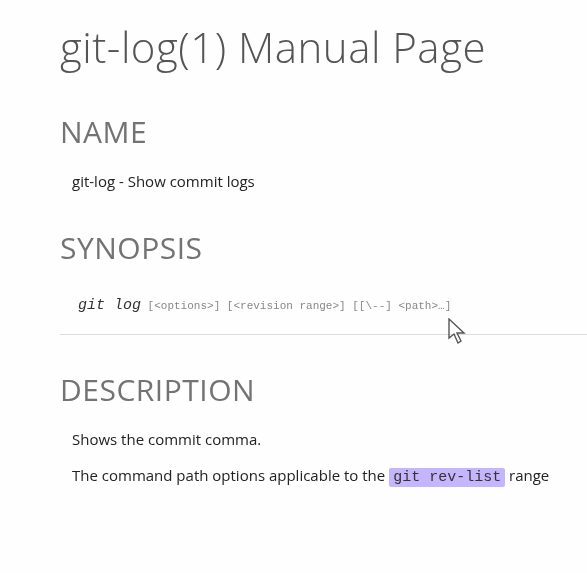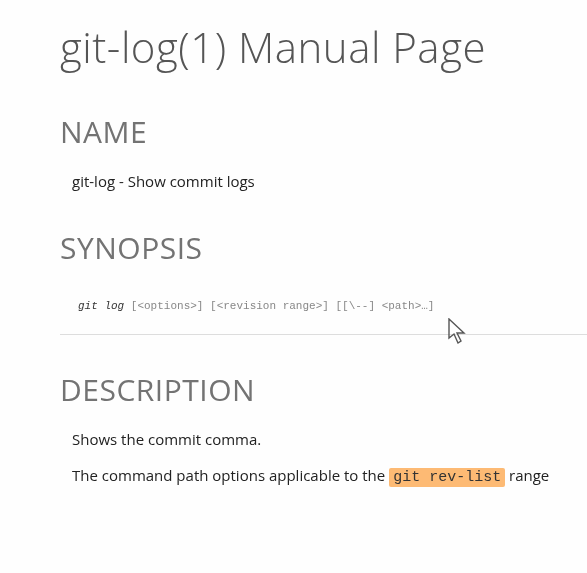--- a/index.html
+++ b/index.html
@@ -38,33 +38,33 @@
     line-height: 1.5;
   }
   .synopsis-block {
     padding: 6px 0 20px 18px;
     border-bottom: 1px solid #ddd;
     margin-bottom: 10px;
   }
   .cmd {
     font-family: "Courier New", monospace;
     font-style: italic;
-    font-size: 11px;
+    font-size: 15px;
     color: #333;
     font-weight: 500;
   }
   .args {
     font-family: "Courier New", monospace;
     font-size: 11px;
     color: #888;
   }
   .inline-code {
     font-family: "Courier New", monospace;
     font-size: 15px;
-    background: #fdba74;
+    background: #c4b5fd;
     padding: 1px 4px;
     border-radius: 2px;
     color: #333;
   }
   .cursor {
     position: absolute;
     left: 448px;
     top: 300px;
     pointer-events: none;
   }

